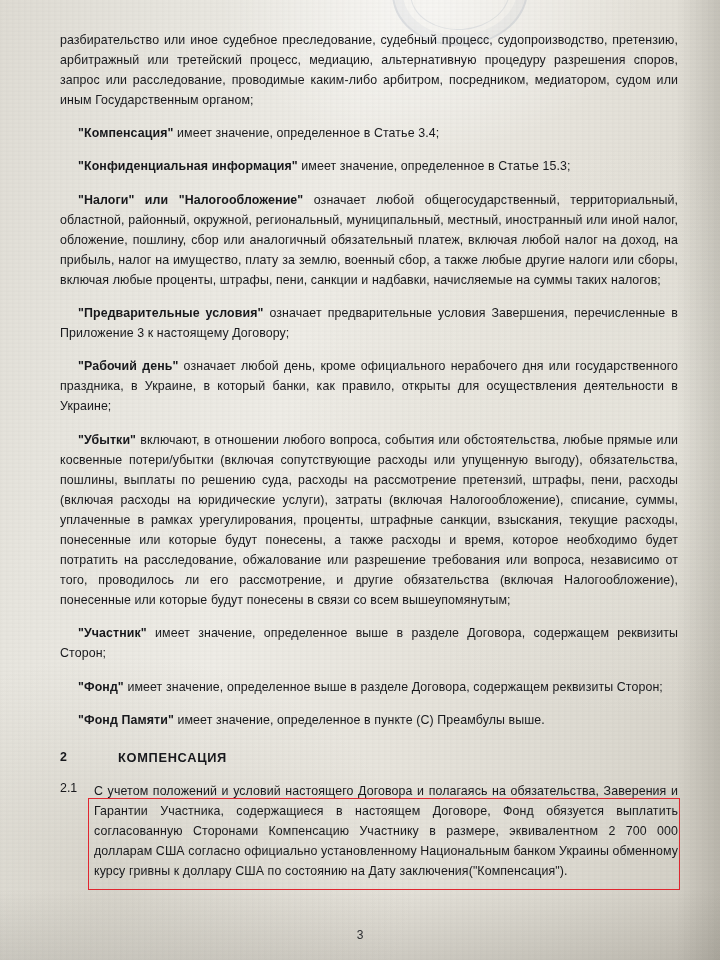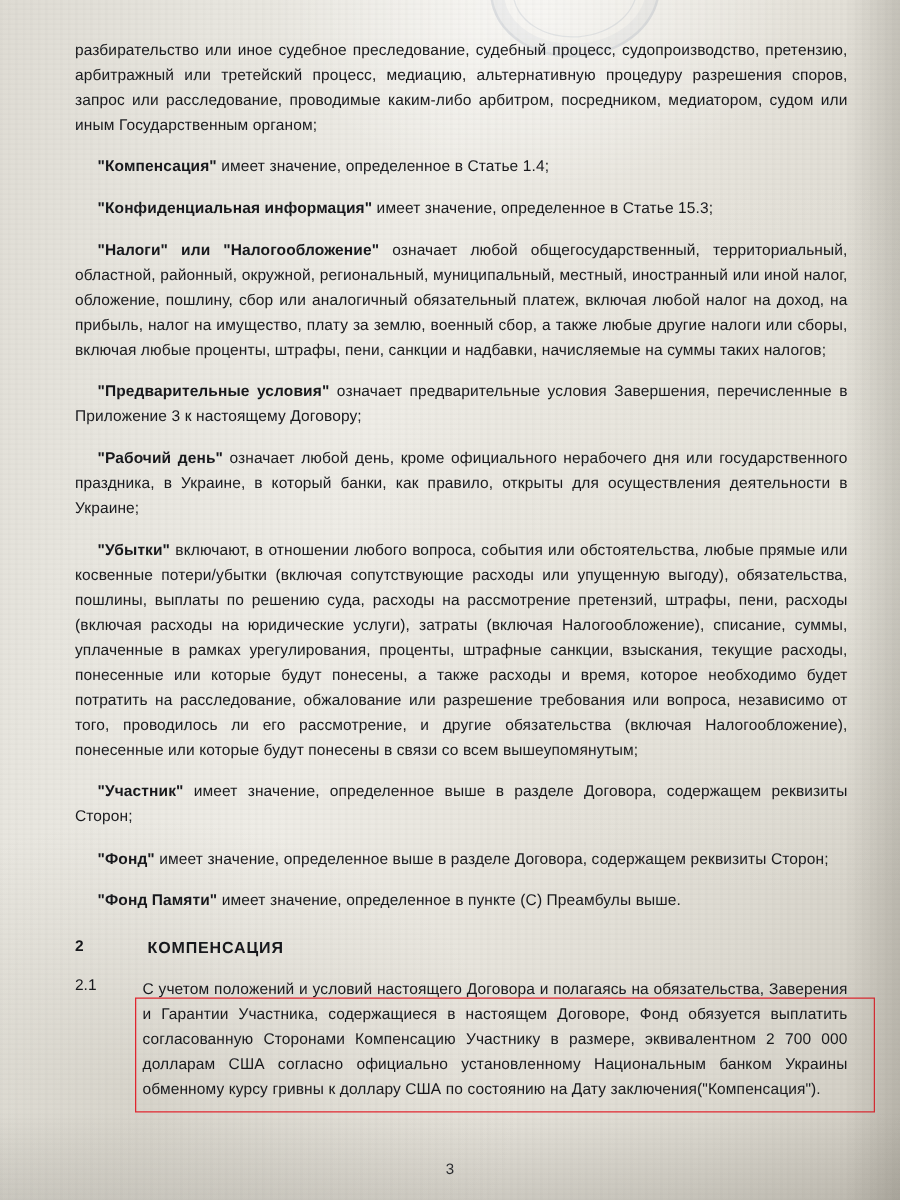--- a/index.html
+++ b/index.html
@@ -102,21 +102,20 @@
     font-size: 12.8px;
     font-weight: bold;
     letter-spacing: 0.7px;
     color: #17181c;
     padding-left: 24px;
   }
   .clause-row {
     display: flex;
     align-items: flex-start;
     margin-top: 16px;
-    gap: 20px;
   }
   .clause-num {
     width: 34px;
     flex: 0 0 34px;
     font-size: 12.4px;
     color: #17181c;
   }
   .clause-body {
     flex: 1 1 auto;
     position: relative;
@@ -152,21 +151,21 @@
 <div class="page">
 
   <div class="paper-noise"></div>
   <div class="stamp"></div>
 
   <div class="content blur-soft">
 
     <p class="para">разбирательство или иное судебное преследование, судебный процесс, судопроизводство, претензию, арбитражный или третейский процесс, медиацию, альтернативную процедуру разрешения споров, запрос или расследование, проводимые каким-либо арбитром, посредником, медиатором, судом или иным Государственным органом;</p>
 
     <p class="para indent">
-      <b>"Компенсация"</b><span> имеет значение, определенное в Статье 1.4;</span>
+      <b>"Компенсация"</b><span> имеет значение, определенное в Статье 3.4;</span>
     </p>
 
     <p class="para indent">
       <b>"Конфиденциальная информация"</b><span> имеет значение, определенное в Статье 15.3;</span>
     </p>
 
     <p class="para indent">
       <b>"Налоги" или "Налогообложение"</b><span> означает любой общегосударственный, территориальный, областной, районный, окружной, региональный, муниципальный, местный, иностранный или иной налог, обложение, пошлину, сбор или аналогичный обязательный платеж, включая любой налог на доход, на прибыль, налог на имущество, плату за землю, военный сбор, а также любые другие налоги или сборы, включая любые проценты, штрафы, пени, санкции и надбавки, начисляемые на суммы таких налогов;</span>
     </p>
 

